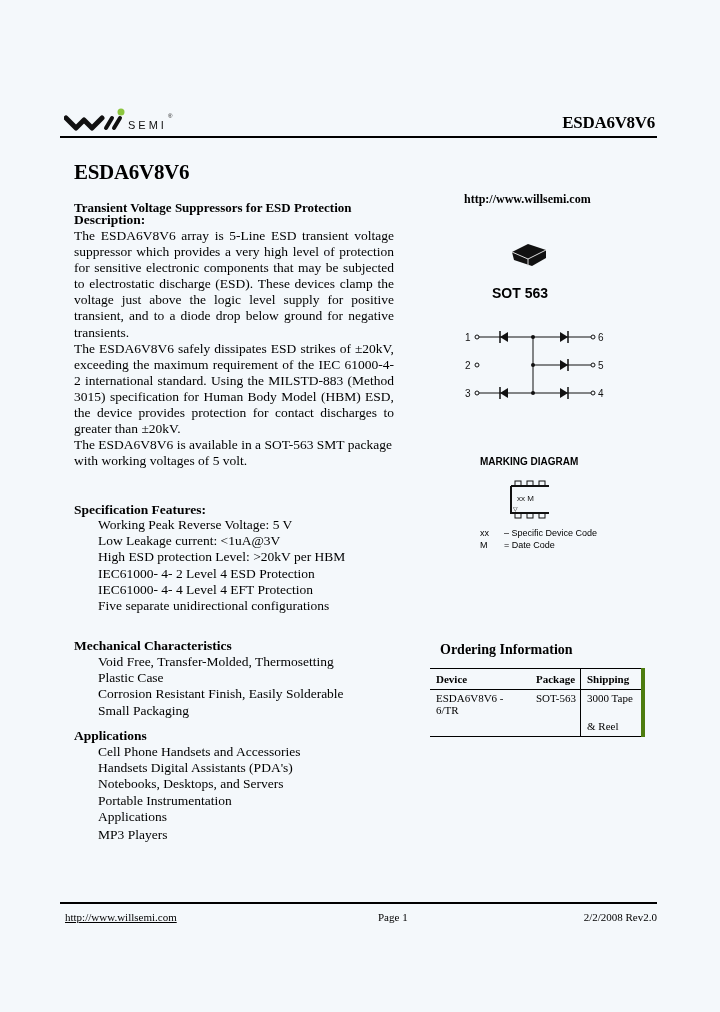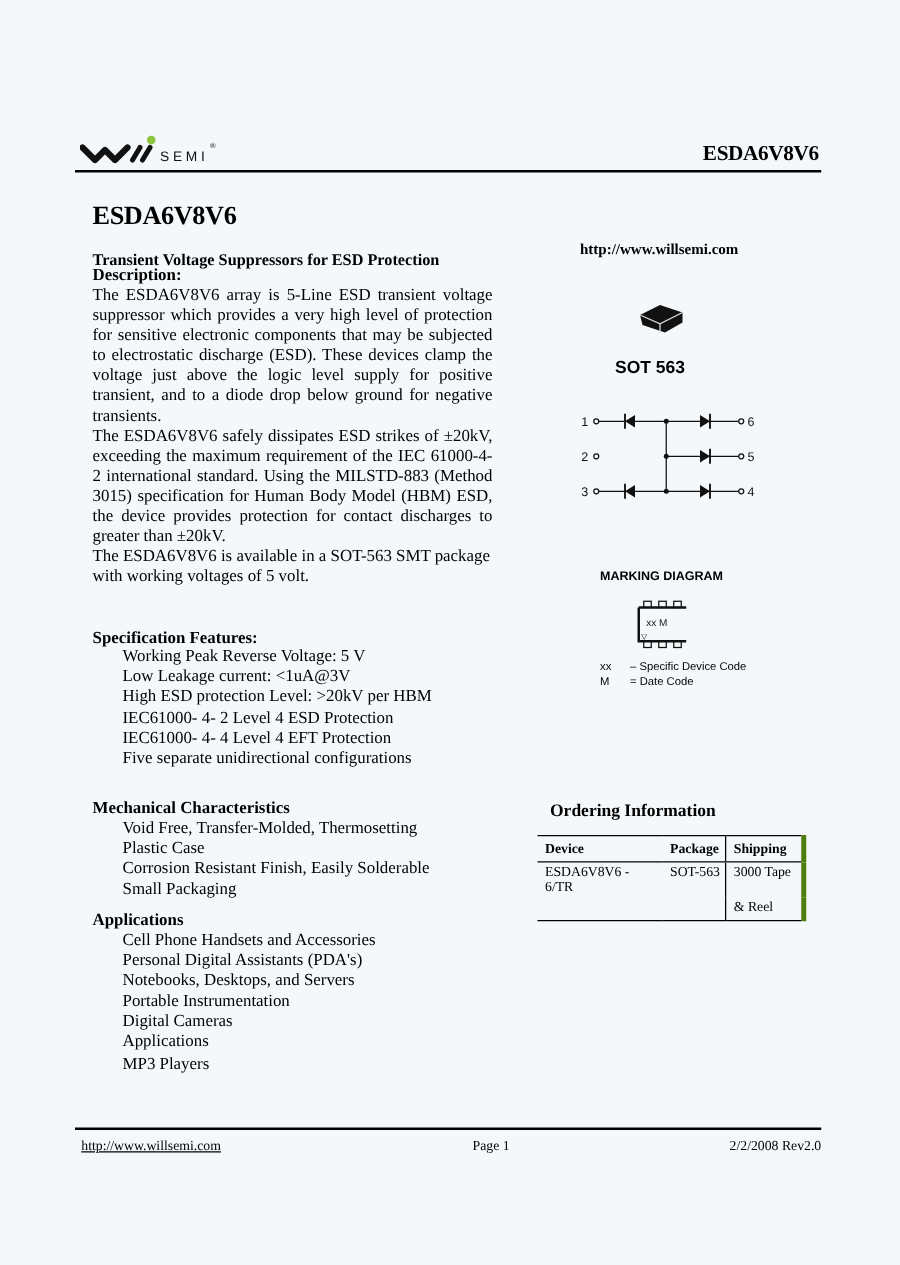--- a/index.html
+++ b/index.html
@@ -81,24 +81,23 @@
 <div class="abs list" style="top:654px">
   <div>Void Free, Transfer-Molded, Thermosetting</div>
   <div>Plastic Case</div>
   <div>Corrosion Resistant Finish, Easily Solderable</div>
   <div>Small Packaging</div>
 </div>
 
 <div class="abs sec-head" style="top:728px">Applications</div>
 <div class="abs list" style="top:744px">
   <div>Cell Phone Handsets and Accessories</div>
-  <div>Personal Digital Assistants (PDA's)</div>
+  <div>Handsets Digital Assistants (PDA's)</div>
   <div>Notebooks, Desktops, and Servers</div>
   <div>Portable Instrumentation</div>
-  <div>Digital Cameras</div>
   <div>Applications</div>
   <div style="margin-top:2px">MP3 Players</div>
 </div>
 
 <div class="abs url-right">http://www.willsemi.com</div>
 
 <div class="abs chip">
   <svg width="40" height="30" viewBox="0 0 40 30">
     <polygon points="2,12 18,4 36,10 36,18 22,26 4,20" fill="#111"></polygon>
     <polyline points="2,12 18,19 36,10" stroke="#ddd" stroke-width="1" fill="none"></polyline>

